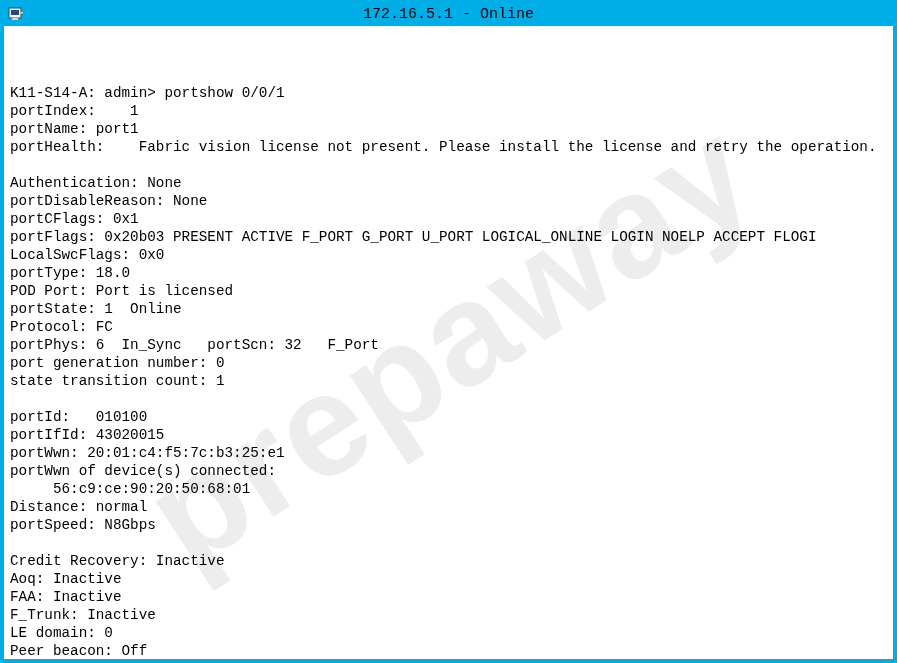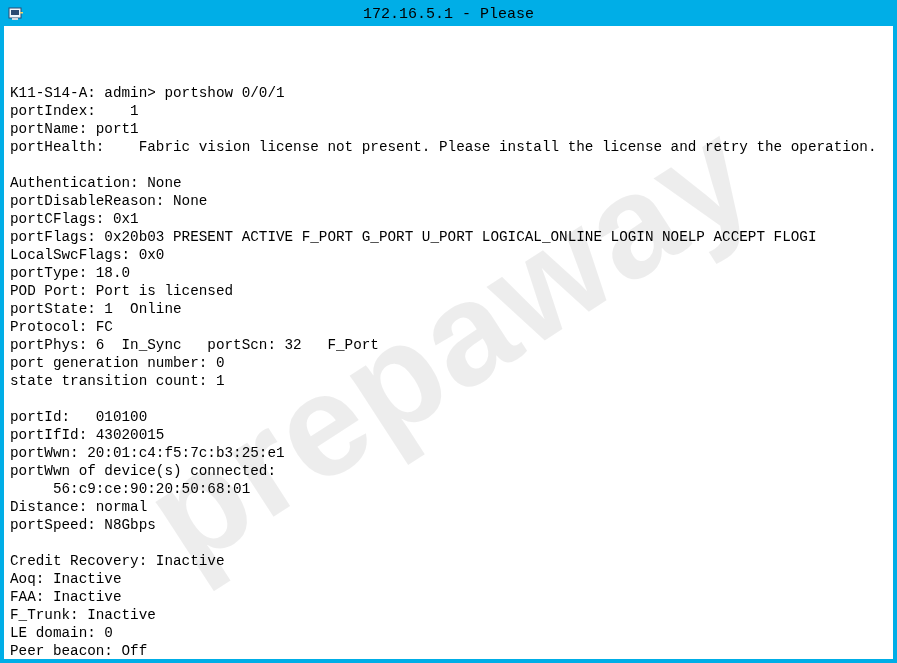--- a/index.html
+++ b/index.html
@@ -74,20 +74,20 @@
 <div class="window">
   <div class="titlebar">
     <span class="icon">
       <svg width="16" height="16" viewBox="0 0 16 16">
         <rect x="1" y="2" width="12" height="10" fill="#eef5fb" stroke="#2b4a72" stroke-width="1"></rect>
         <rect x="3" y="4" width="8" height="5" fill="#2b4a72"></rect>
         <rect x="4" y="12" width="6" height="2" fill="#cfd8e0"></rect>
         <rect x="12" y="6" width="3" height="1.5" fill="#f4d46a"></rect>
       </svg>
     </span>
-    <span>172.16.5.1 - Please</span>
+    <span>172.16.5.1 - Online</span>
   </div>
 
   <div class="terminal">
     <div class="watermark">prepaway</div>
     <div id="terminal-lines"><div class="line">K11-S14-A: admin&gt; portshow 0/0/1</div><div class="line">portIndex:    1</div><div class="line">portName: port1</div><div class="line">portHealth:    Fabric vision license not present. Please install the license and retry the operation.</div><div class="line">&nbsp;</div><div class="line">Authentication: None</div><div class="line">portDisableReason: None</div><div class="line">portCFlags: 0x1</div><div class="line">portFlags: 0x20b03 PRESENT ACTIVE F_PORT G_PORT U_PORT LOGICAL_ONLINE LOGIN NOELP ACCEPT FLOGI</div><div class="line">LocalSwcFlags: 0x0</div><div class="line">portType: 18.0</div><div class="line">POD Port: Port is licensed</div><div class="line">portState: 1  Online</div><div class="line">Protocol: FC</div><div class="line">portPhys: 6  In_Sync   portScn: 32   F_Port</div><div class="line">port generation number: 0</div><div class="line">state transition count: 1</div><div class="line">&nbsp;</div><div class="line">portId:   010100</div><div class="line">portIfId: 43020015</div><div class="line">portWwn: 20:01:c4:f5:7c:b3:25:e1</div><div class="line">portWwn of device(s) connected:</div><div class="line">     56:c9:ce:90:20:50:68:01</div><div class="line">Distance: normal</div><div class="line">portSpeed: N8Gbps</div><div class="line">&nbsp;</div><div class="line">Credit Recovery: Inactive</div><div class="line">Aoq: Inactive</div><div class="line">FAA: Inactive</div><div class="line">F_Trunk: Inactive</div><div class="line">LE domain: 0</div><div class="line">Peer beacon: Off</div></div>
   </div>
 </div>
 
 </body></html>

